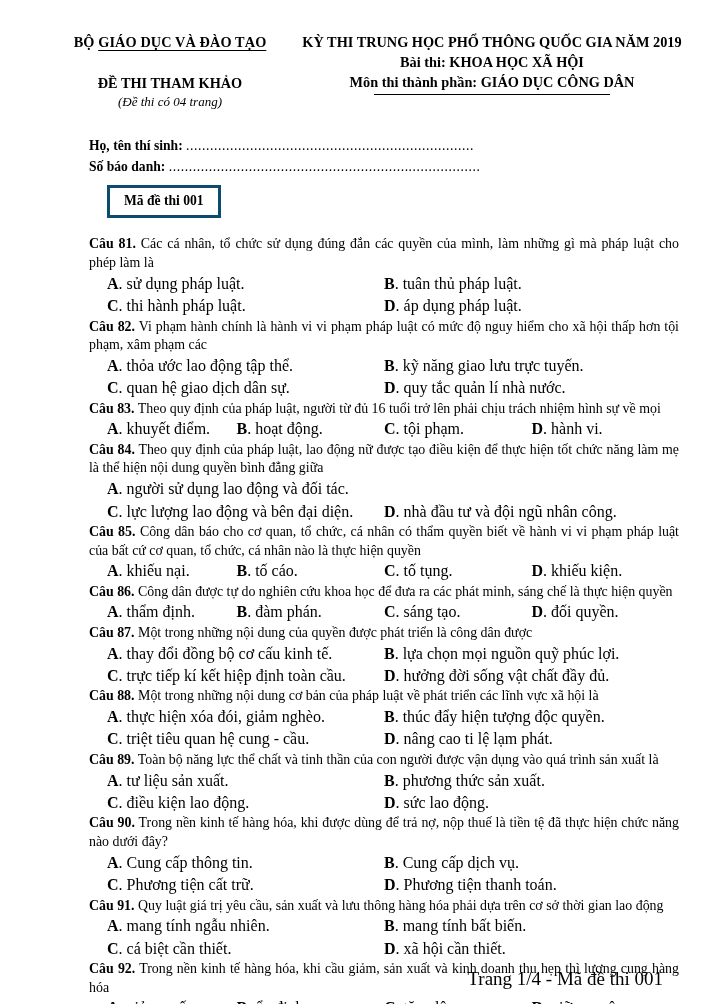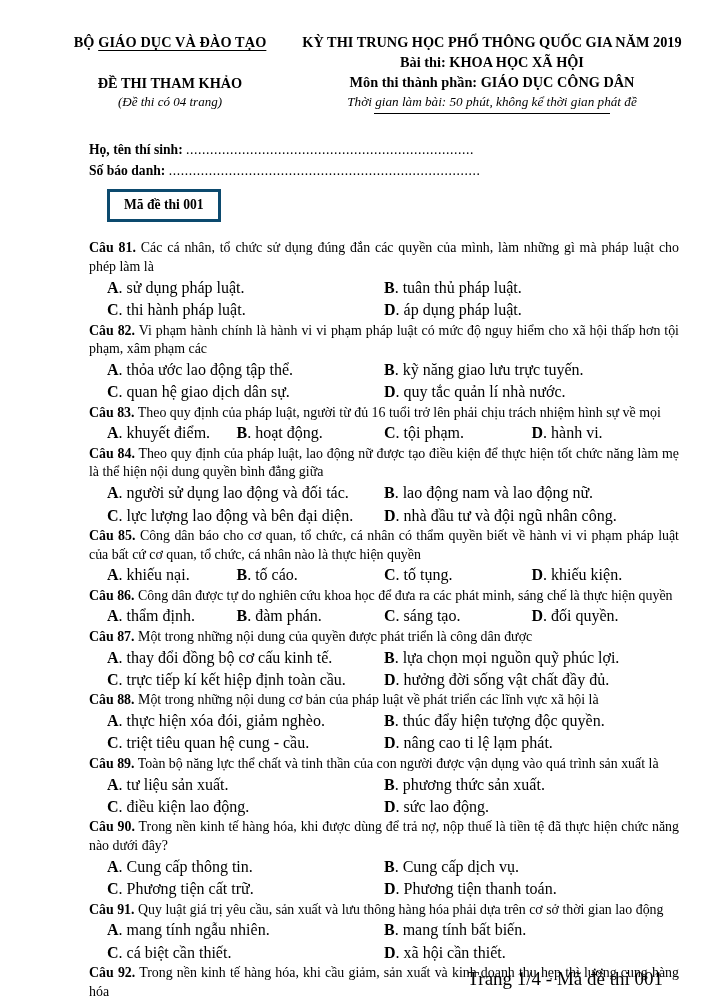--- a/index.html
+++ b/index.html
@@ -183,21 +183,20 @@
   <div class="doc-header">
     <div class="hdr-left">
       <div class="ministry"><span>BỘ </span><span class="u-part">GIÁO DỤC VÀ ĐÀO TẠO</span></div>
       <div class="exam-ref">ĐỀ THI THAM KHẢO</div>
       <div class="pages-note">(Đề thi có 04 trang)</div>
     </div>
     <div class="hdr-right">
       <div class="exam-title">KỲ THI TRUNG HỌC PHỔ THÔNG QUỐC GIA NĂM 2019</div>
       <div class="exam-sub">Bài thi: KHOA HỌC XÃ HỘI</div>
       <div class="exam-subject">Môn thi thành phần: GIÁO DỤC CÔNG DÂN</div>
-      <div class="time-note">Thời gian làm bài: 50 phút, không kể thời gian phát đề</div>
       <div class="time-underline"></div>
     </div>
   </div>
 
   <div class="cand-block">
     <div class="cand-fields">
       <div class="cand-line"><span>Họ, tên thí sinh:</span>
         <span class="dots">........................................................................</span></div>
       <div class="cand-line"><span>Số báo danh:</span>
         <span class="dots">..............................................................................</span></div>
@@ -236,21 +235,20 @@
           <div class="opt"><span class="lbl">A</span>. <span>khuyết điểm.</span></div>
           <div class="opt"><span class="lbl">B</span>. <span>hoạt động.</span></div>
           <div class="opt"><span class="lbl">C</span>. <span>tội phạm.</span></div>
           <div class="opt"><span class="lbl">D</span>. <span>hành vi.</span></div>
         </div>
       </div>
       <div class="q">
         <div class="q-stem"><span class="q-num">Câu 84.</span> <span>Theo quy định của pháp luật, lao động nữ được tạo điều kiện để thực hiện tốt chức năng làm mẹ là thể hiện nội dung quyền bình đẳng giữa</span></div>
         <div class="opts two">
           <div class="opt"><span class="lbl">A</span>. <span>người sử dụng lao động và đối tác.</span></div>
-          <div class="opt"><span class="lbl">B</span>. <span>lao động nam và lao động nữ.</span></div>
         </div>
         <div class="opts two">
           <div class="opt"><span class="lbl">C</span>. <span>lực lượng lao động và bên đại diện.</span></div>
           <div class="opt"><span class="lbl">D</span>. <span>nhà đầu tư và đội ngũ nhân công.</span></div>
         </div>
       </div>
       <div class="q">
         <div class="q-stem"><span class="q-num">Câu 85.</span> <span>Công dân báo cho cơ quan, tổ chức, cá nhân có thẩm quyền biết về hành vi vi phạm pháp luật của bất cứ cơ quan, tổ chức, cá nhân nào là thực hiện quyền</span></div>
         <div class="opts four">
           <div class="opt"><span class="lbl">A</span>. <span>khiếu nại.</span></div>

